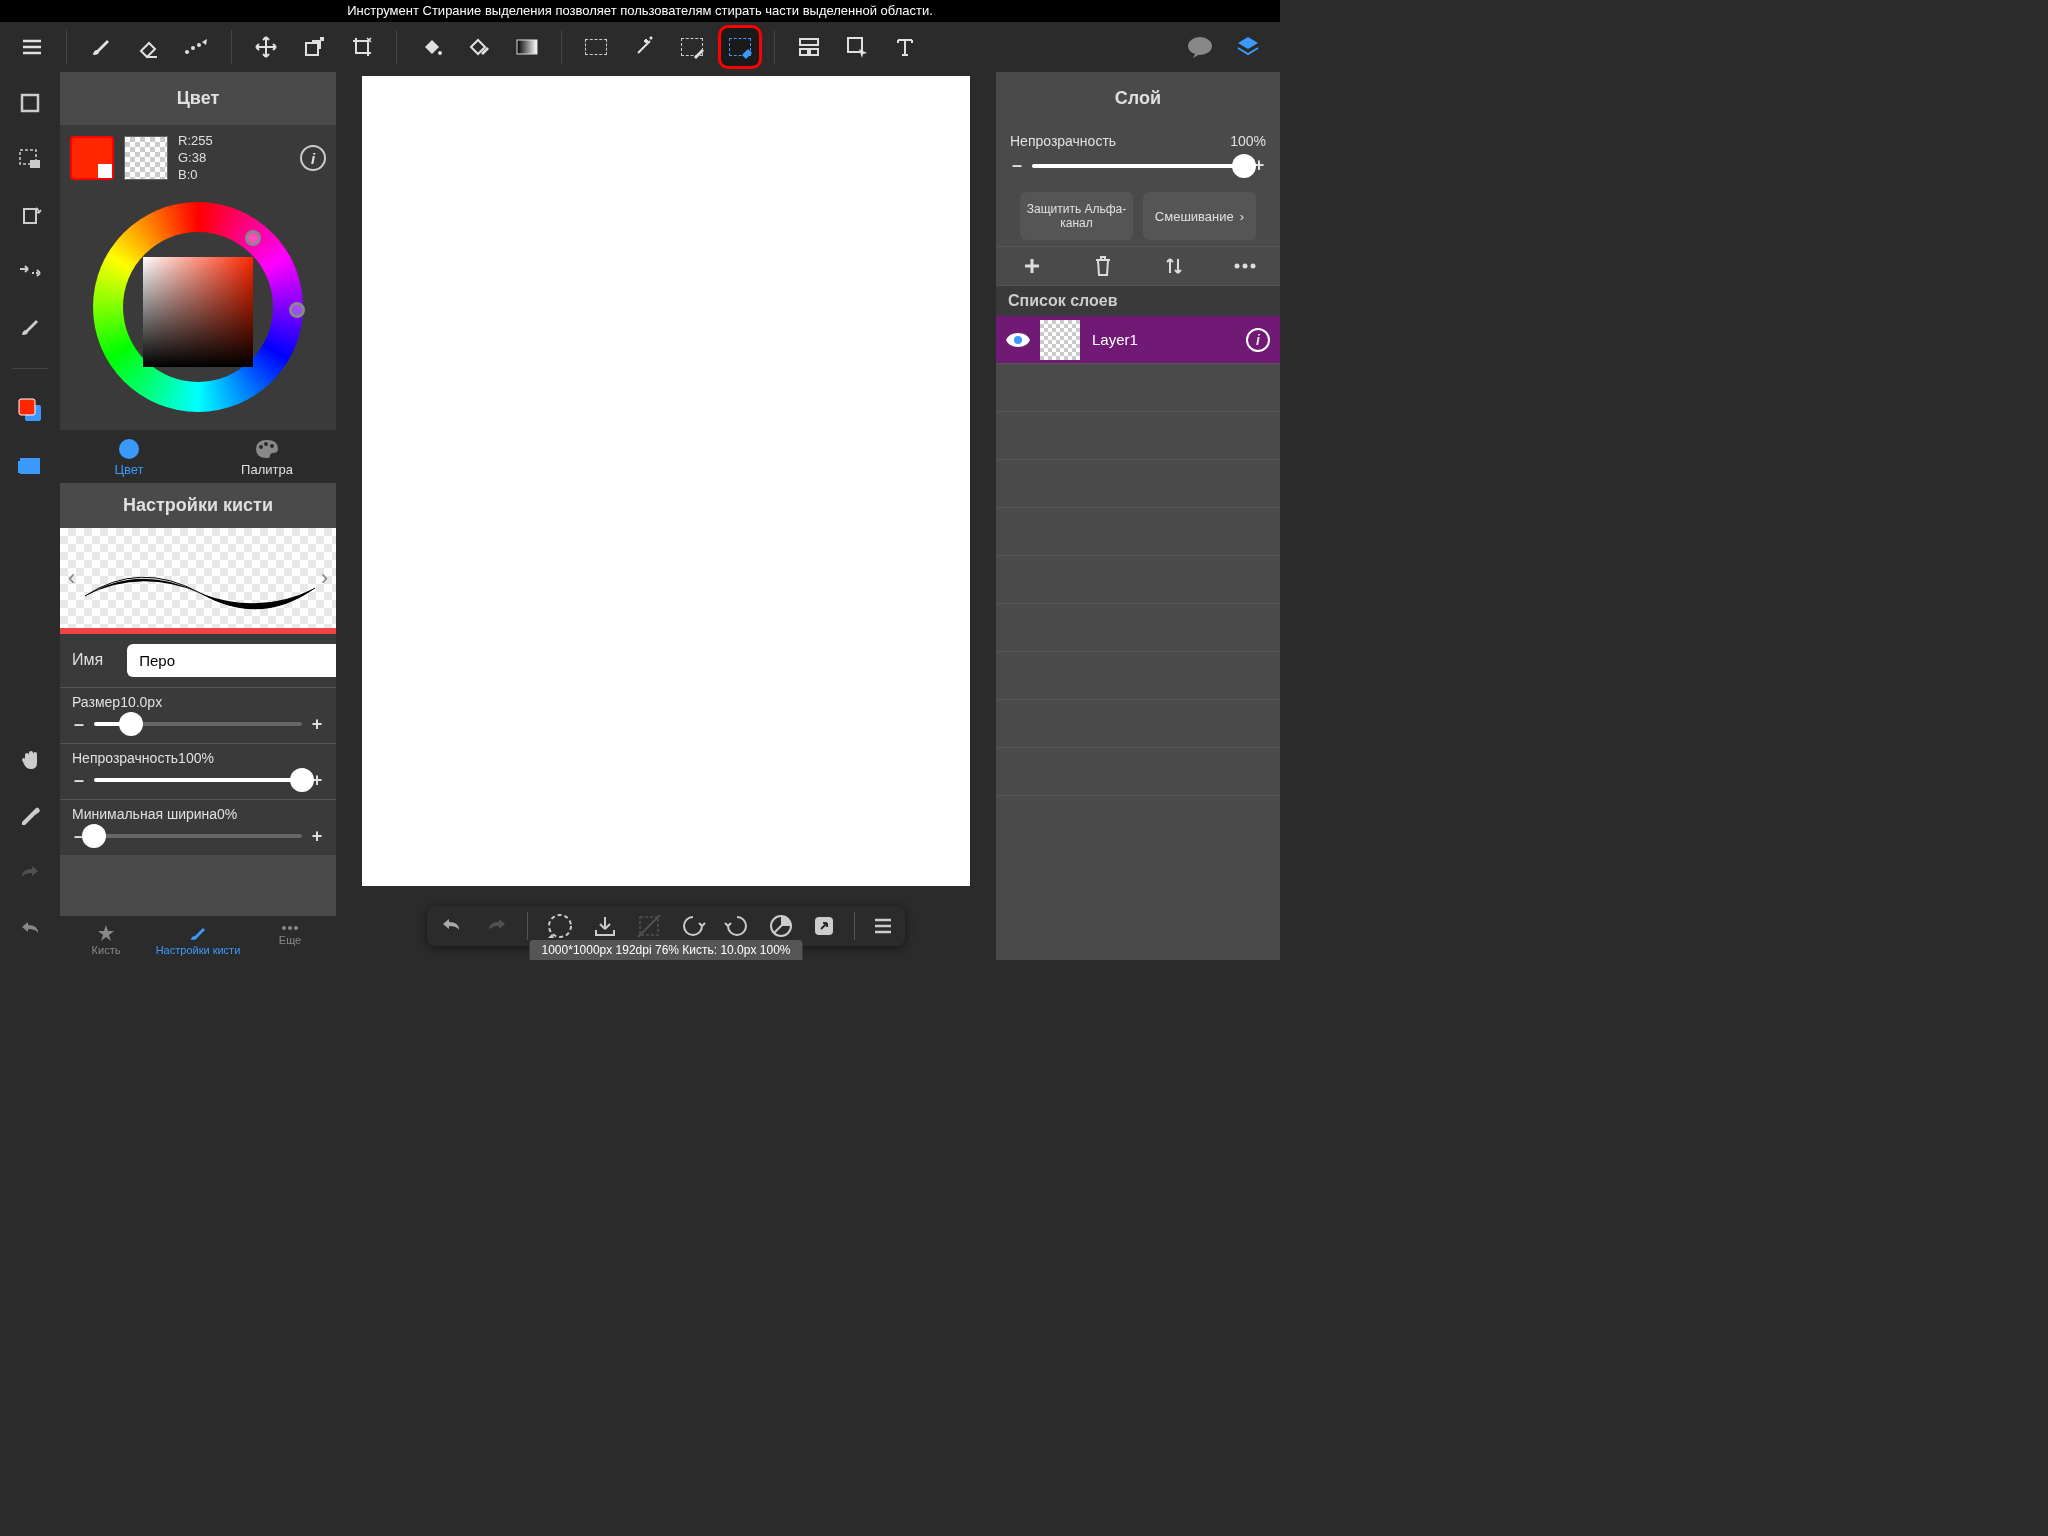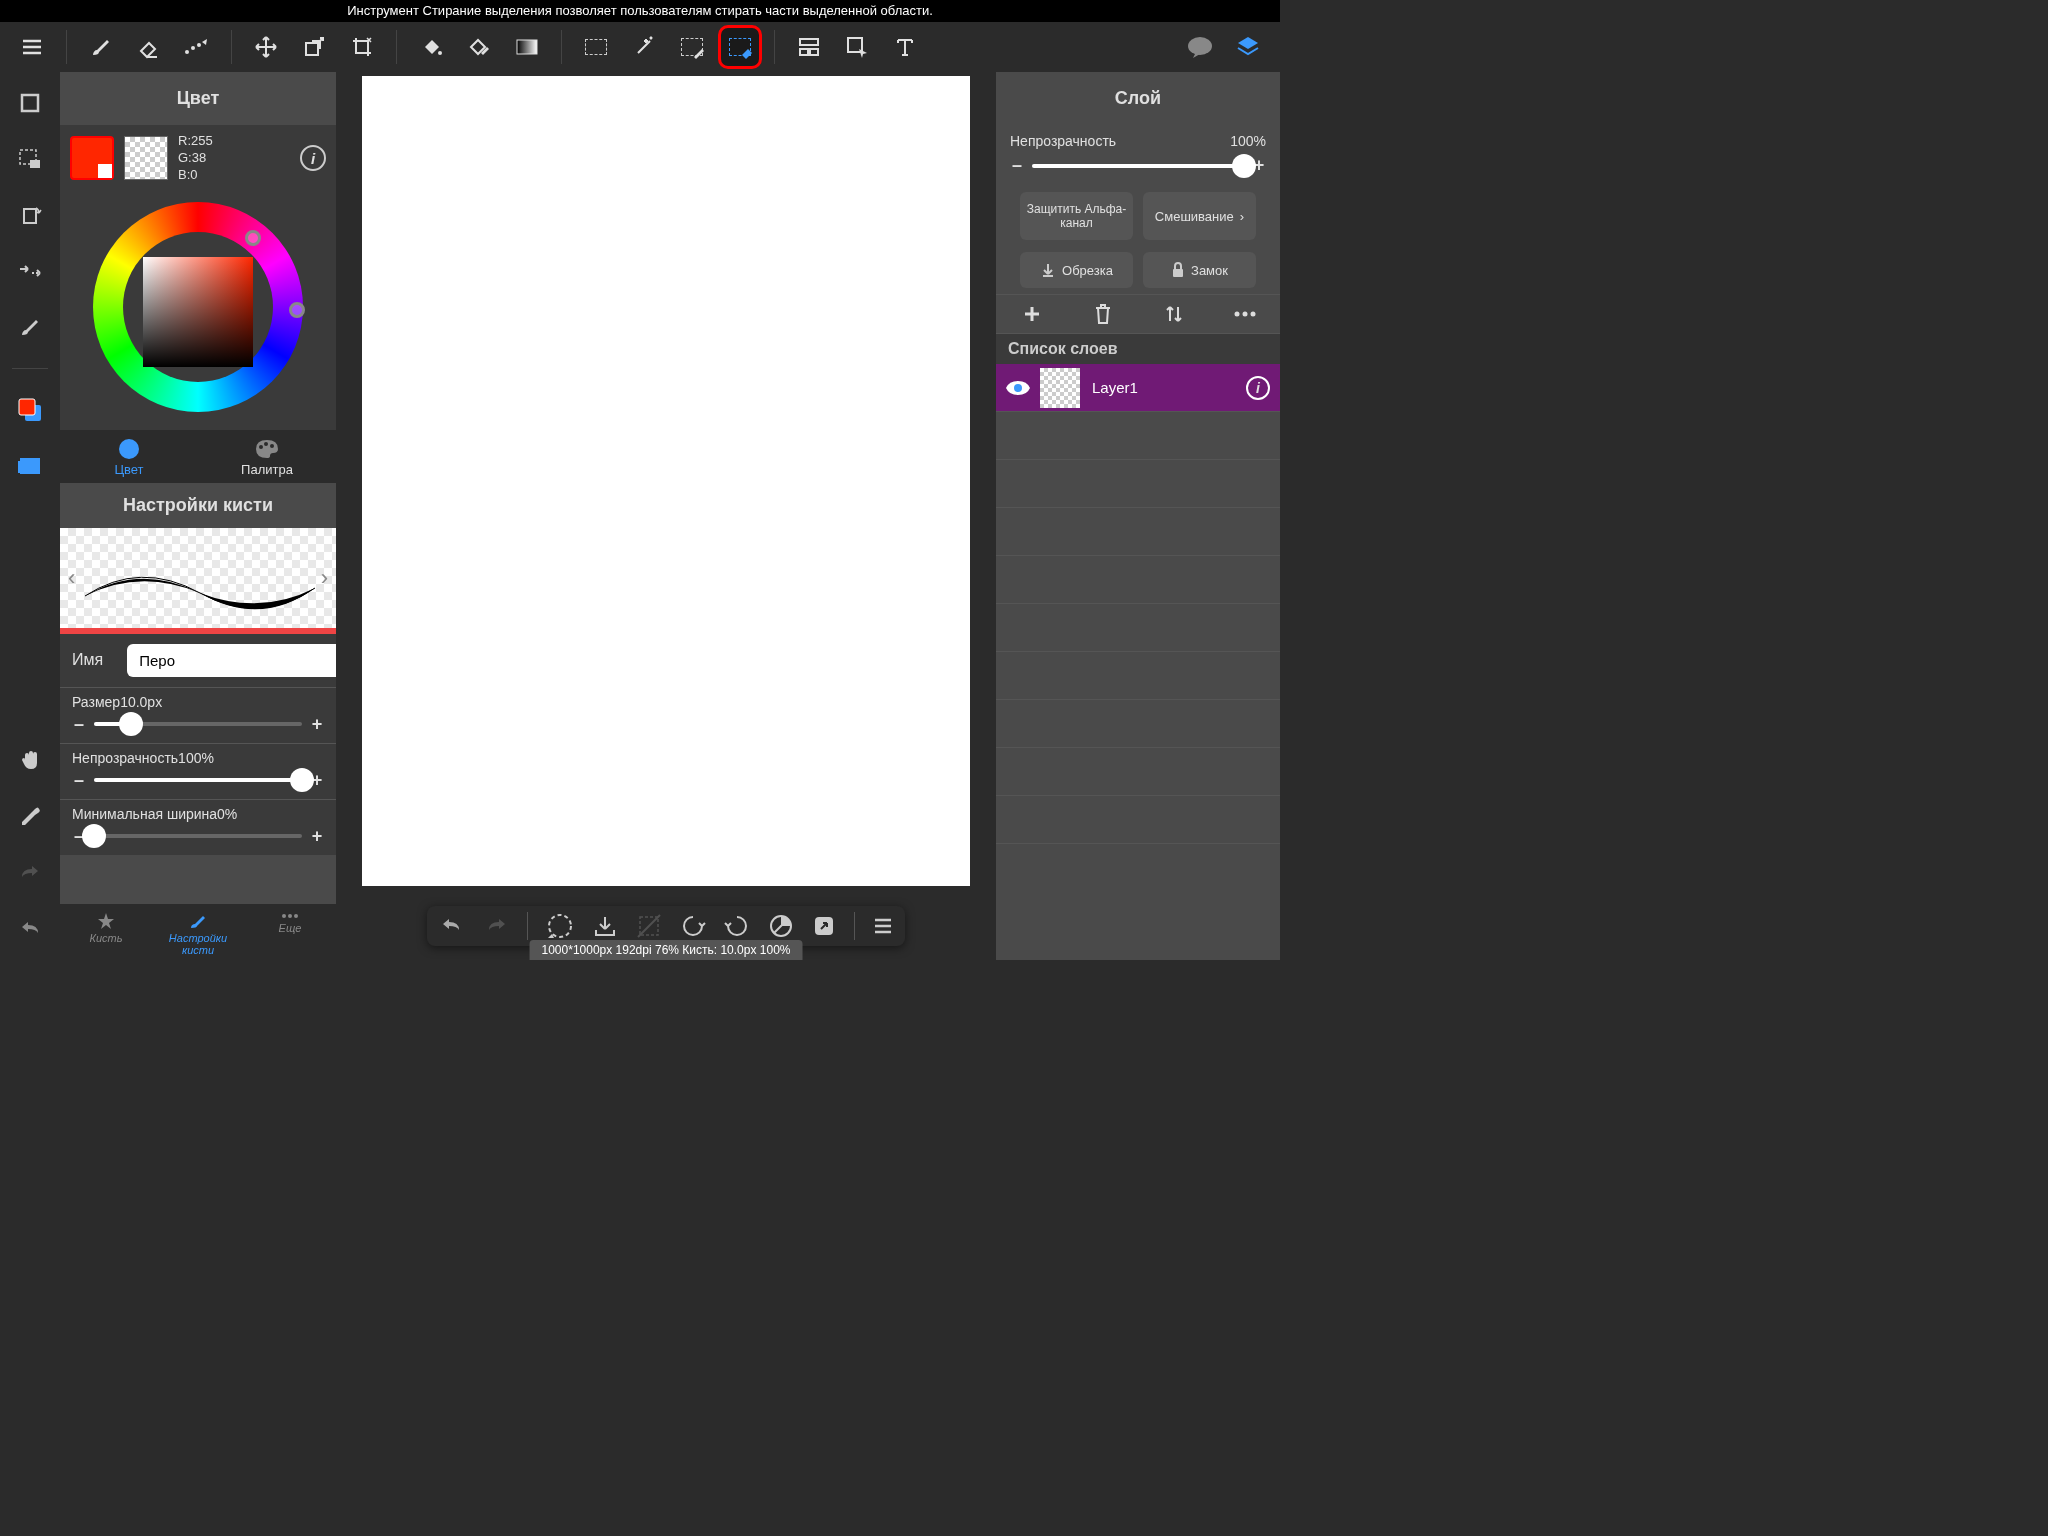--- a/index.html
+++ b/index.html
@@ -38,21 +38,21 @@
 .name-row { display:flex; align-items:center; gap: 10px; }
 .name-input { flex:1; background:#fff; color:#000; border:none; border-radius:6px; padding: 8px 12px; font-size:15px;margin-left:14px; }
 .slider-row { background:#3a3a3a; padding: 6px 12px 8px; border-top: 1px solid #555; }
 .slider-header { display:flex; justify-content:flex-start; font-size:14px; margin-bottom: 4px; }
 .slider-track { display:flex; align-items:center; gap: 8px; }
 .slider-bar { flex:1; height:4px; background:#666; border-radius:2px; position:relative; }
 .slider-fill { position:absolute; left:0; top:0; bottom:0; background:#fff; border-radius:2px; }
 .slider-thumb { position:absolute; top:50%; width:24px; height:24px; background:#fff; border-radius:50%; transform:translate(-50%,-50%); }
 .slider-btn { font-size:18px; font-weight:bold; cursor:pointer; width:14px; text-align:center; }
 .bottom-tabs { margin-top:auto; display:flex; background:#2b2b2b; }
-.bottom-tab { flex:1; text-align:center; padding: 8px 0 4px; font-size:11px; cursor:pointer; color:#888;font-style:italic; }
+.bottom-tab { flex:1; text-align:center; padding: 8px 0 4px; font-size:11px; cursor:pointer; color:#888; }
 .bottom-tab.active { color:#3b99fc; }
 .bottom-tab svg { display:block; margin: 0 auto 2px; }
 .canvas-area { flex:1; background:#2b2b2b; position:relative; display:flex; justify-content:center; }
 .canvas { width: 608px; height: 810px; background:#fff; margin-top: 4px; }
 .right-panel { width: 284px; background:#4a4a4a; display:flex; flex-direction:column; }
 .opacity-row { display:flex; justify-content:space-between; padding: 8px 14px 2px; font-size:14px; }
 .layer-btn-row { display:flex; gap:10px; padding: 6px 24px; }
 .layer-btn { flex:1; background:#555; border-radius:6px; padding: 10px 6px; text-align:center; font-size:13px; cursor:pointer; display:flex; align-items:center; justify-content:center; gap:6px; }
 .layer-icons-row { display:flex; padding: 8px 0; border-top:1px solid #555; border-bottom:1px solid #555; }
 .layer-icn { flex:1; display:flex; align-items:center; justify-content:center; cursor:pointer; color:#ddd; }
@@ -444,35 +444,20 @@
         </div>
       <span class="slider-btn">+</span>
     </div>
     <div class="layer-btn-row">
       <div class="layer-btn" style="font-size:12px">Защитить Альфа-канал</div>
       <div class="layer-btn">
           <span>Смешивание</span>
           <span>›</span>
         </div>
     </div>
-    <div class="layer-btn-row">
-      <div class="layer-btn">
-          <svg width="16" height="16" viewBox="0 0 16 16">
-            <path d="M8 2 L8 12 M8 12 L4 8 M8 12 L12 8 M3 14 L13 14" stroke="#ccc" stroke-width="2" fill="none"></path>
-          </svg>
-          <span>Обрезка</span>
-        </div>
-      <div class="layer-btn">
-          <svg width="14" height="16" viewBox="0 0 14 16">
-            <rect x="2" y="7" width="10" height="8" fill="#ccc" rx="1"></rect>
-            <path d="M4 7 L4 4 Q4 1 7 1 Q10 1 10 4 L10 7" stroke="#ccc" stroke-width="2" fill="none"></path>
-          </svg>
-          <span>Замок</span>
-        </div>
-    </div>
     <div class="layer-icons-row">
       <div class="layer-icn">
           <svg width="22" height="22" viewBox="0 0 22 22">
             <path d="M11 4 L11 18 M4 11 L18 11" stroke="#ddd" stroke-width="3"></path>
           </svg>
         </div>
       <div class="layer-icn">
           <svg width="20" height="22" viewBox="0 0 20 22">
             <path d="M3 5 L17 5 M5 5 L6 20 L14 20 L15 5 M8 2 L12 2 L12 5 L8 5 Z" stroke="#ddd" stroke-width="2" fill="none"></path>
           </svg>

